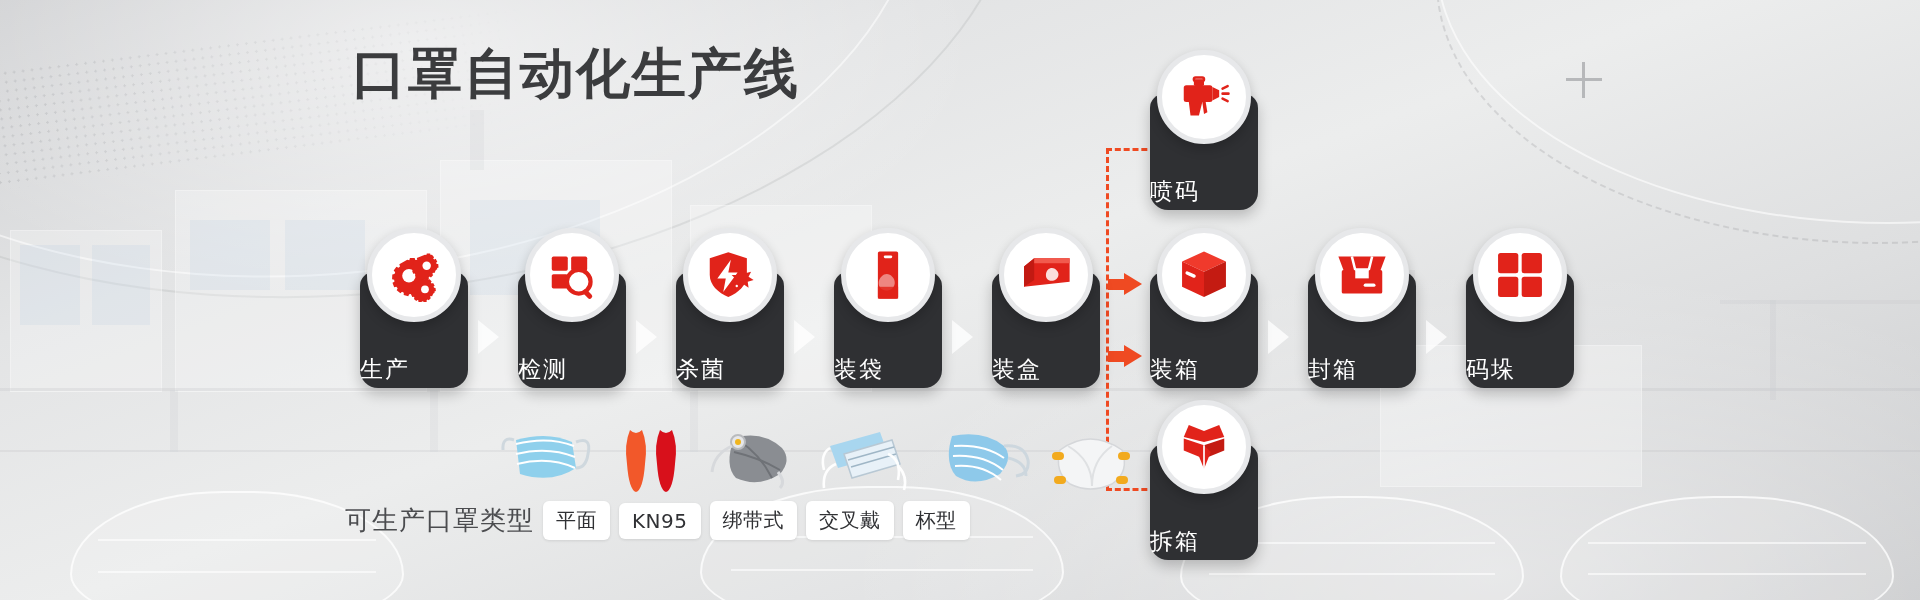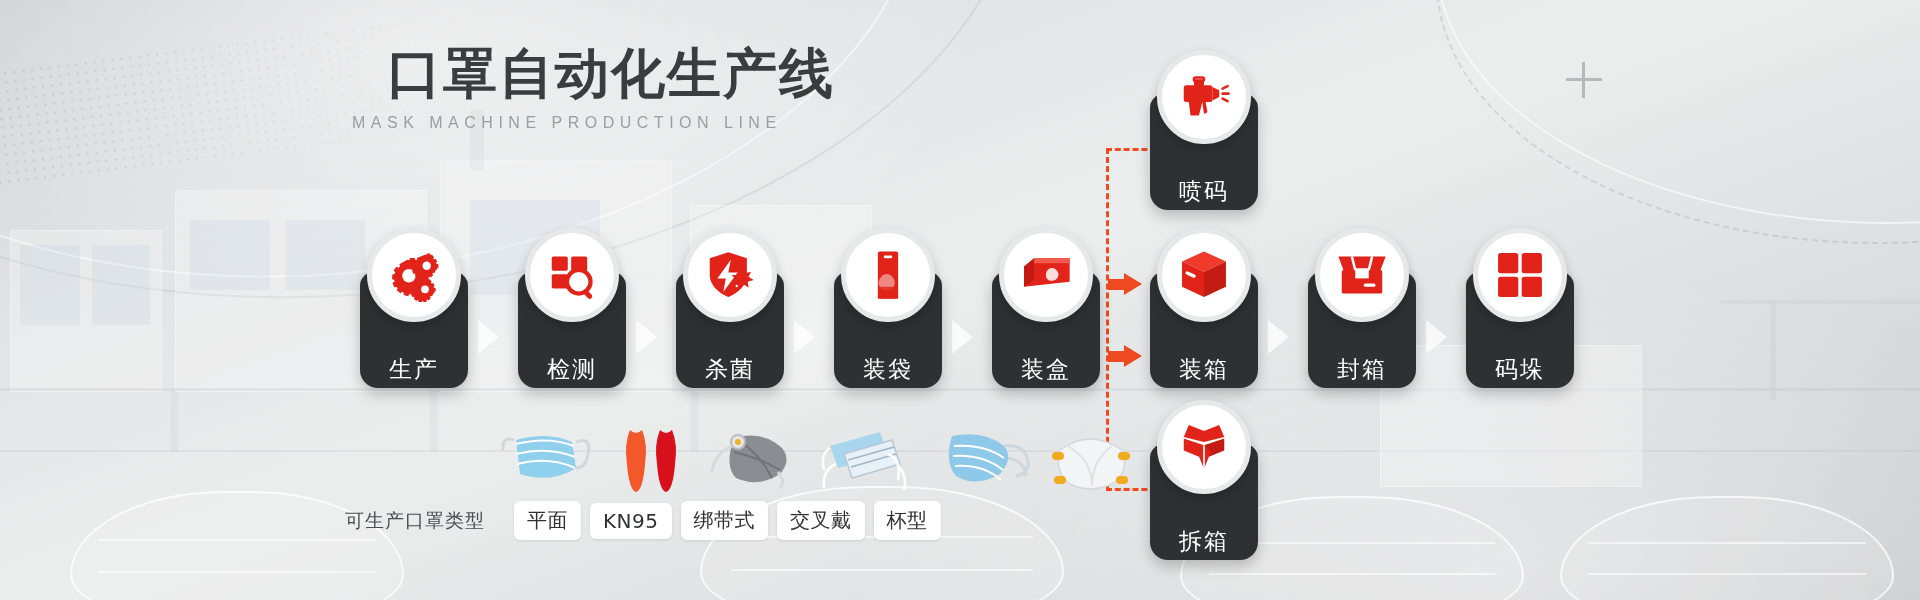--- a/index.html
+++ b/index.html
@@ -41,30 +41,30 @@
   .plus-mark:before{left:0;top:16px;width:36px;height:3px;}
   .plus-mark:after{top:0;left:16px;width:3px;height:36px;}
   .ghost-mask{position:absolute;bottom:-30px;border-radius:46% 46% 50% 50%/60% 60% 40% 40%;
        border:2px solid rgba(255,255,255,.75);background:rgba(255,255,255,.14);}
   .ghost-mask:before{content:"";position:absolute;left:8%;right:8%;top:34%;height:2px;background:rgba(255,255,255,.6);}
   .ghost-mask:after{content:"";position:absolute;left:8%;right:8%;top:58%;height:2px;background:rgba(255,255,255,.6);}
 
   
   .headline{position:absolute;left:352px;top:44px;}
   .h-title{font-size:54px;font-weight:bold;color:#3b3c3e;letter-spacing:2px;line-height:1.1;
-           font-family:"DejaVu Sans","Liberation Sans",sans-serif;white-space:nowrap;margin-left:35px;}
+           font-family:"DejaVu Sans","Liberation Sans",sans-serif;white-space:nowrap;}
   .h-sub{margin-top:11px;font-size:16px;color:#9b9da1;letter-spacing:5.5px;white-space:nowrap;
          font-family:"Liberation Sans",sans-serif;}
 
   
   .node{position:absolute;width:108px;}
   .node .plate{position:absolute;left:0;top:44px;width:108px;height:116px;
         background:#2f3033;border-radius:14px 14px 18px 18px;
         box-shadow:0 6px 14px rgba(0,0,0,.22);}
-  .node .label{position:absolute;left:0;top:126px;width:108px;text-align:center;
+  .node .label{position:absolute;left:0;top:126px;width:108px;text-align:left;
         color:#ffffff;font-size:23px;letter-spacing:2px;
         font-family:Liberation Sans, sans-serif;}
   .node .disc{position:absolute;left:7px;top:0;width:94px;height:94px;border-radius:50%;
         background:#ffffff;border:5px solid #e7e8ea;box-sizing:border-box;
         box-shadow:0 5px 12px rgba(0,0,0,.20);
         display:flex;align-items:center;justify-content:center;}
   .node .disc svg{width:54px;height:54px;display:block;}
 
   
   .flow-arrow{position:absolute;width:0;height:0;
@@ -77,21 +77,21 @@
   .red-arrow{position:absolute;width:34px;height:22px;}
   .red-arrow .shaft{position:absolute;left:0;top:6px;width:18px;height:11px;background:#ef4a22;}
   .red-arrow .head{position:absolute;left:16px;top:0;width:0;height:0;
         border-top:11px solid transparent;border-bottom:11px solid transparent;
         border-left:18px solid #ef4a22;}
 
   
   .gallery{position:absolute;left:498px;top:420px;width:560px;height:78px;}
   .mask-img{position:absolute;bottom:0;}
   .tagrow{position:absolute;left:345px;top:501px;display:flex;align-items:center;gap:9px;}
-  .tagrow .lead{font-size:19px;color:#4b4c4f;letter-spacing:1px;margin-right:20px;
+  .tagrow .lead{font-size:26px;color:#4b4c4f;letter-spacing:1px;margin-right:0;
         font-family:"DejaVu Sans","Liberation Sans",sans-serif;text-align:center;}
   .tag{background:#ffffff;border-radius:6px;padding:6px 13px;font-size:20px;color:#303134;
         letter-spacing:.5px;box-shadow:0 1px 3px rgba(0,0,0,.10);white-space:nowrap;
         font-family:"DejaVu Sans","Liberation Sans",sans-serif;}
 </style>
 </head>
 <body>
 
 <div id="stage">
 
@@ -125,21 +125,20 @@
   </div>
   <div class="plus-mark"></div>
 
   <div class="ghost-mask" style="left:70px;width:330px;height:135px;"></div>
   <div class="ghost-mask" style="left:700px;width:360px;height:140px;"></div>
   <div class="ghost-mask" style="left:1180px;width:340px;height:130px;"></div>
   <div class="ghost-mask" style="left:1560px;width:330px;height:130px;"></div>
 
   <div class="headline">
     <div class="h-title">口罩自动化生产线</div>
-    <div class="h-sub">MASK MACHINE PRODUCTION LINE</div>
   </div>
 
   <div class="flow-arrow" style="left:478px;top:320px;"></div>
   <div class="flow-arrow" style="left:636px;top:320px;"></div>
   <div class="flow-arrow" style="left:794px;top:320px;"></div>
   <div class="flow-arrow" style="left:952px;top:320px;"></div>
   <div class="flow-arrow" style="left:1268px;top:320px;"></div>
   <div class="flow-arrow" style="left:1426px;top:320px;"></div>
 
   <div class="rd rd-h" style="left:1106px;top:148px;width:112px;height:0;"></div>

